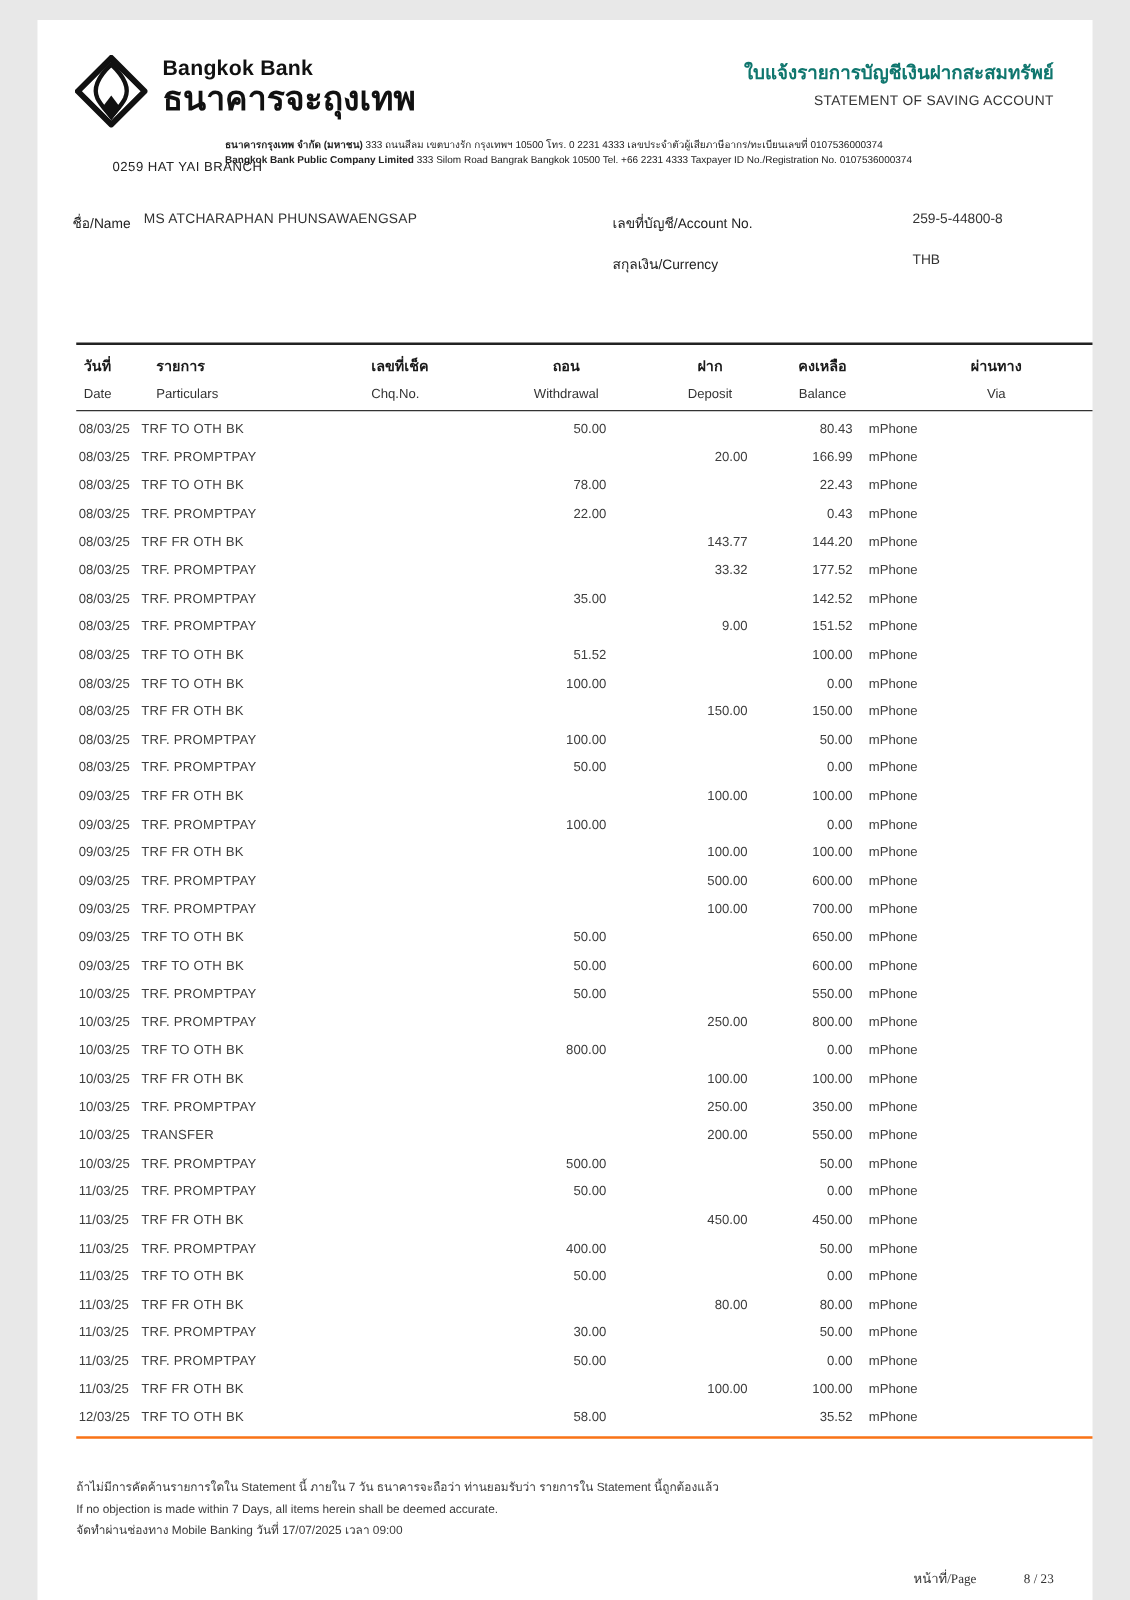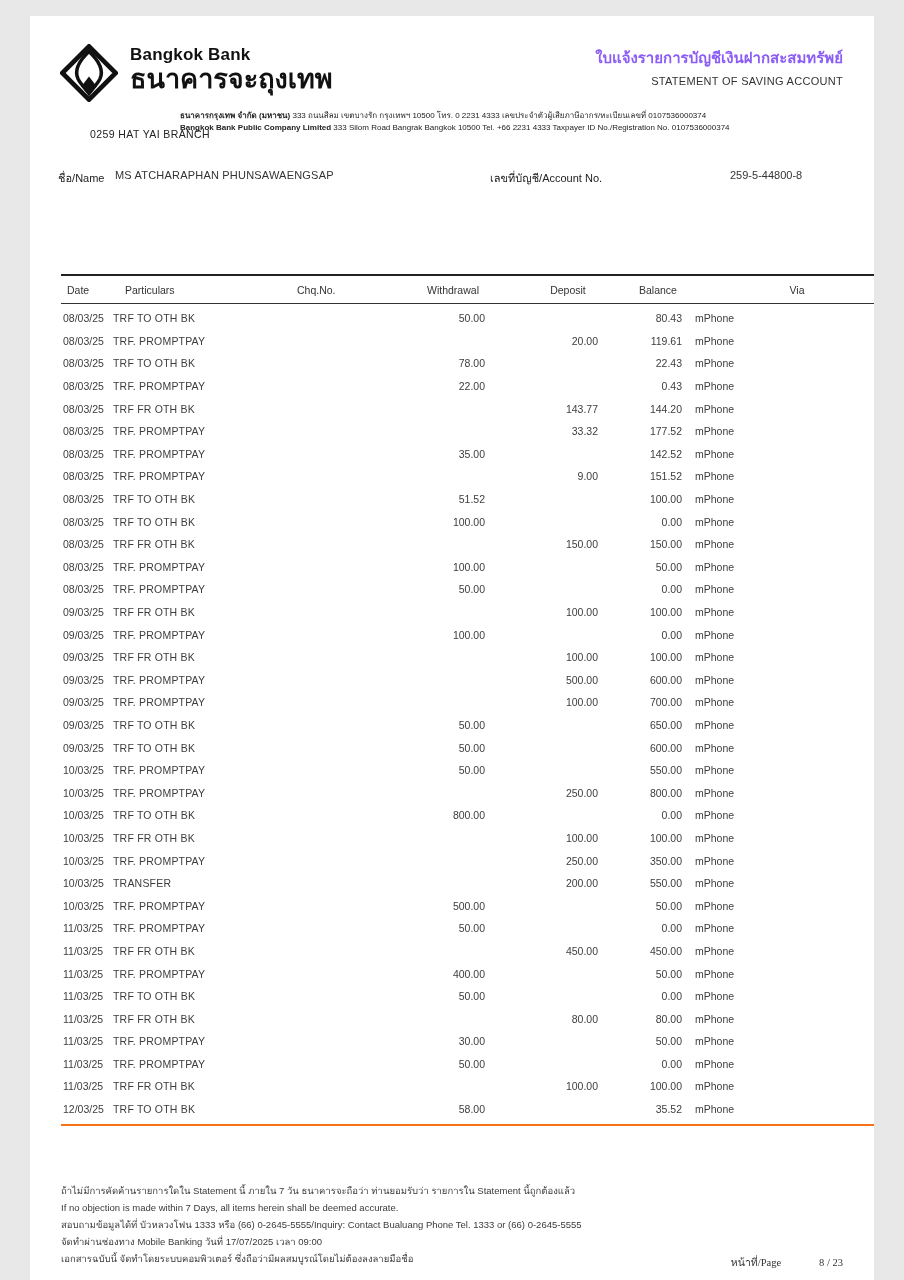--- a/index.html
+++ b/index.html
@@ -12,21 +12,21 @@
     background: #ffffff;
     color: #222;
     overflow: hidden;
   }
   
   .logo-mark { position: absolute; left: 30px; top: 28px; width: 58px; height: 58px; }
   .brand { position: absolute; left: 100px; top: 30px; line-height: 1.05; }
   .brand-en { font-size: 17px; font-weight: 700; color: #111; letter-spacing: .2px; }
   .brand-th { font-size: 27px; font-weight: 700; color: #111; margin-top: 1px; }
   .title-area { position: absolute; right: 31px; top: 30px; text-align: right; }
-  .title-th { font-size: 15px; font-weight: 700; color: #8b5cf6; }
+  .title-th { font-size: 15px; font-weight: 700; color: #0f766e; }
   .title-en { font-size: 11px; color: #333; margin-top: 5px; letter-spacing: .3px; }
   .addr { position: absolute; left: 150px; top: 94px; font-size: 8px; color: #222; line-height: 11.5px; white-space: nowrap; }
   .addr b { font-weight: 700; }
   .branch { position: absolute; left: 60px; top: 112px; font-size: 10.5px; color: #222; letter-spacing: .4px; }
   
   .info-name-label { position: absolute; left: 28px; top: 153px; font-size: 11px; }
   .info-name-value { position: absolute; left: 85px; top: 153px; font-size: 11px; color: #333; letter-spacing: .2px; }
   .info-right { position: absolute; left: 460px; top: 153px; font-size: 11px; }
   .info-row { display: flex; margin-bottom: 15px; }
   .info-label { width: 240px; color: #222; }
@@ -88,24 +88,37 @@
   <div class="branch">0259 HAT YAI  BRANCH</div>
 
   <div class="info-name-label">ชื่อ/Name</div>
   <div class="info-name-value">MS ATCHARAPHAN PHUNSAWAENGSAP</div>
 
   <div class="info-right">
     <div class="info-row">
       <span class="info-label">เลขที่บัญชี/Account No.</span>
       <span class="info-value">259-5-44800-8</span>
     </div>
+    <div class="info-row">
+      <span class="info-label">สกุลเงิน/Currency</span>
+      <span class="info-value">THB</span>
+    </div>
   </div>
 
   <div class="stmt-table">
     <div class="thead">
+      <div class="hrow th-line">
+        <span class="hcell c0 h-left6">วันที่</span>
+        <span class="hcell c1 h-left12">รายการ</span>
+        <span class="hcell c2 h-left12">เลขที่เช็ค</span>
+        <span class="hcell c3 h-center">ถอน</span>
+        <span class="hcell c4 h-center">ฝาก</span>
+        <span class="hcell c5 h-center">คงเหลือ</span>
+        <span class="hcell c6 h-center">ผ่านทาง</span>
+      </div>
       <div class="hrow en-line">
         <span class="hcell c0 h-left6">Date</span>
         <span class="hcell c1 h-left12">Particulars</span>
         <span class="hcell c2 h-left12">Chq.No.</span>
         <span class="hcell c3 h-center">Withdrawal</span>
         <span class="hcell c4 h-center">Deposit</span>
         <span class="hcell c5 h-center">Balance</span>
         <span class="hcell c6 h-center">Via</span>
       </div>
     </div>
@@ -118,21 +131,21 @@
           <span class="cell c4 b4"></span>
           <span class="cell c5 b5">80.43</span>
           <span class="cell c6 b6">mPhone</span>
         </div>
         <div class="trow">
           <span class="cell c0 b0">08/03/25</span>
           <span class="cell c1 b1">TRF. PROMPTPAY</span>
           <span class="cell c2 b2"></span>
           <span class="cell c3 b3"></span>
           <span class="cell c4 b4">20.00</span>
-          <span class="cell c5 b5">119.61</span>
+          <span class="cell c5 b5">166.99</span>
           <span class="cell c6 b6">mPhone</span>
         </div>
         <div class="trow">
           <span class="cell c0 b0">08/03/25</span>
           <span class="cell c1 b1">TRF TO OTH BK</span>
           <span class="cell c2 b2"></span>
           <span class="cell c3 b3">78.00</span>
           <span class="cell c4 b4"></span>
           <span class="cell c5 b5">22.43</span>
           <span class="cell c6 b6">mPhone</span>
@@ -433,22 +446,20 @@
           <span class="cell c4 b4"></span>
           <span class="cell c5 b5">35.52</span>
           <span class="cell c6 b6">mPhone</span>
         </div>
       </div>
   </div>
 
   <div class="notes">
     <div>ถ้าไม่มีการคัดค้านรายการใดใน Statement นี้ ภายใน 7 วัน ธนาคารจะถือว่า ท่านยอมรับว่า รายการใน Statement นี้ถูกต้องแล้ว</div>
     <div>If no objection is made within 7 Days, all items herein shall be deemed accurate.</div>
-    <div>สอบถามข้อมูลได้ที่ บัวหลวงโฟน 1333 หรือ (66) 0-2645-5555/Inquiry: Contact Bualuang Phone Tel. 1333 or (66) 0-2645-5555</div>
     <div>จัดทำผ่านช่องทาง Mobile Banking วันที่ 17/07/2025 เวลา 09:00</div>
-    <div>เอกสารฉบับนี้ จัดทำโดยระบบคอมพิวเตอร์ ซึ่งถือว่ามีผลสมบูรณ์โดยไม่ต้องลงลายมือชื่อ</div>
   </div>
 
   <div class="page-num">
     <span class="lbl">หน้าที่/Page</span><span>8 / 23</span>
   </div>
 
 </div>
 
 </body></html>

